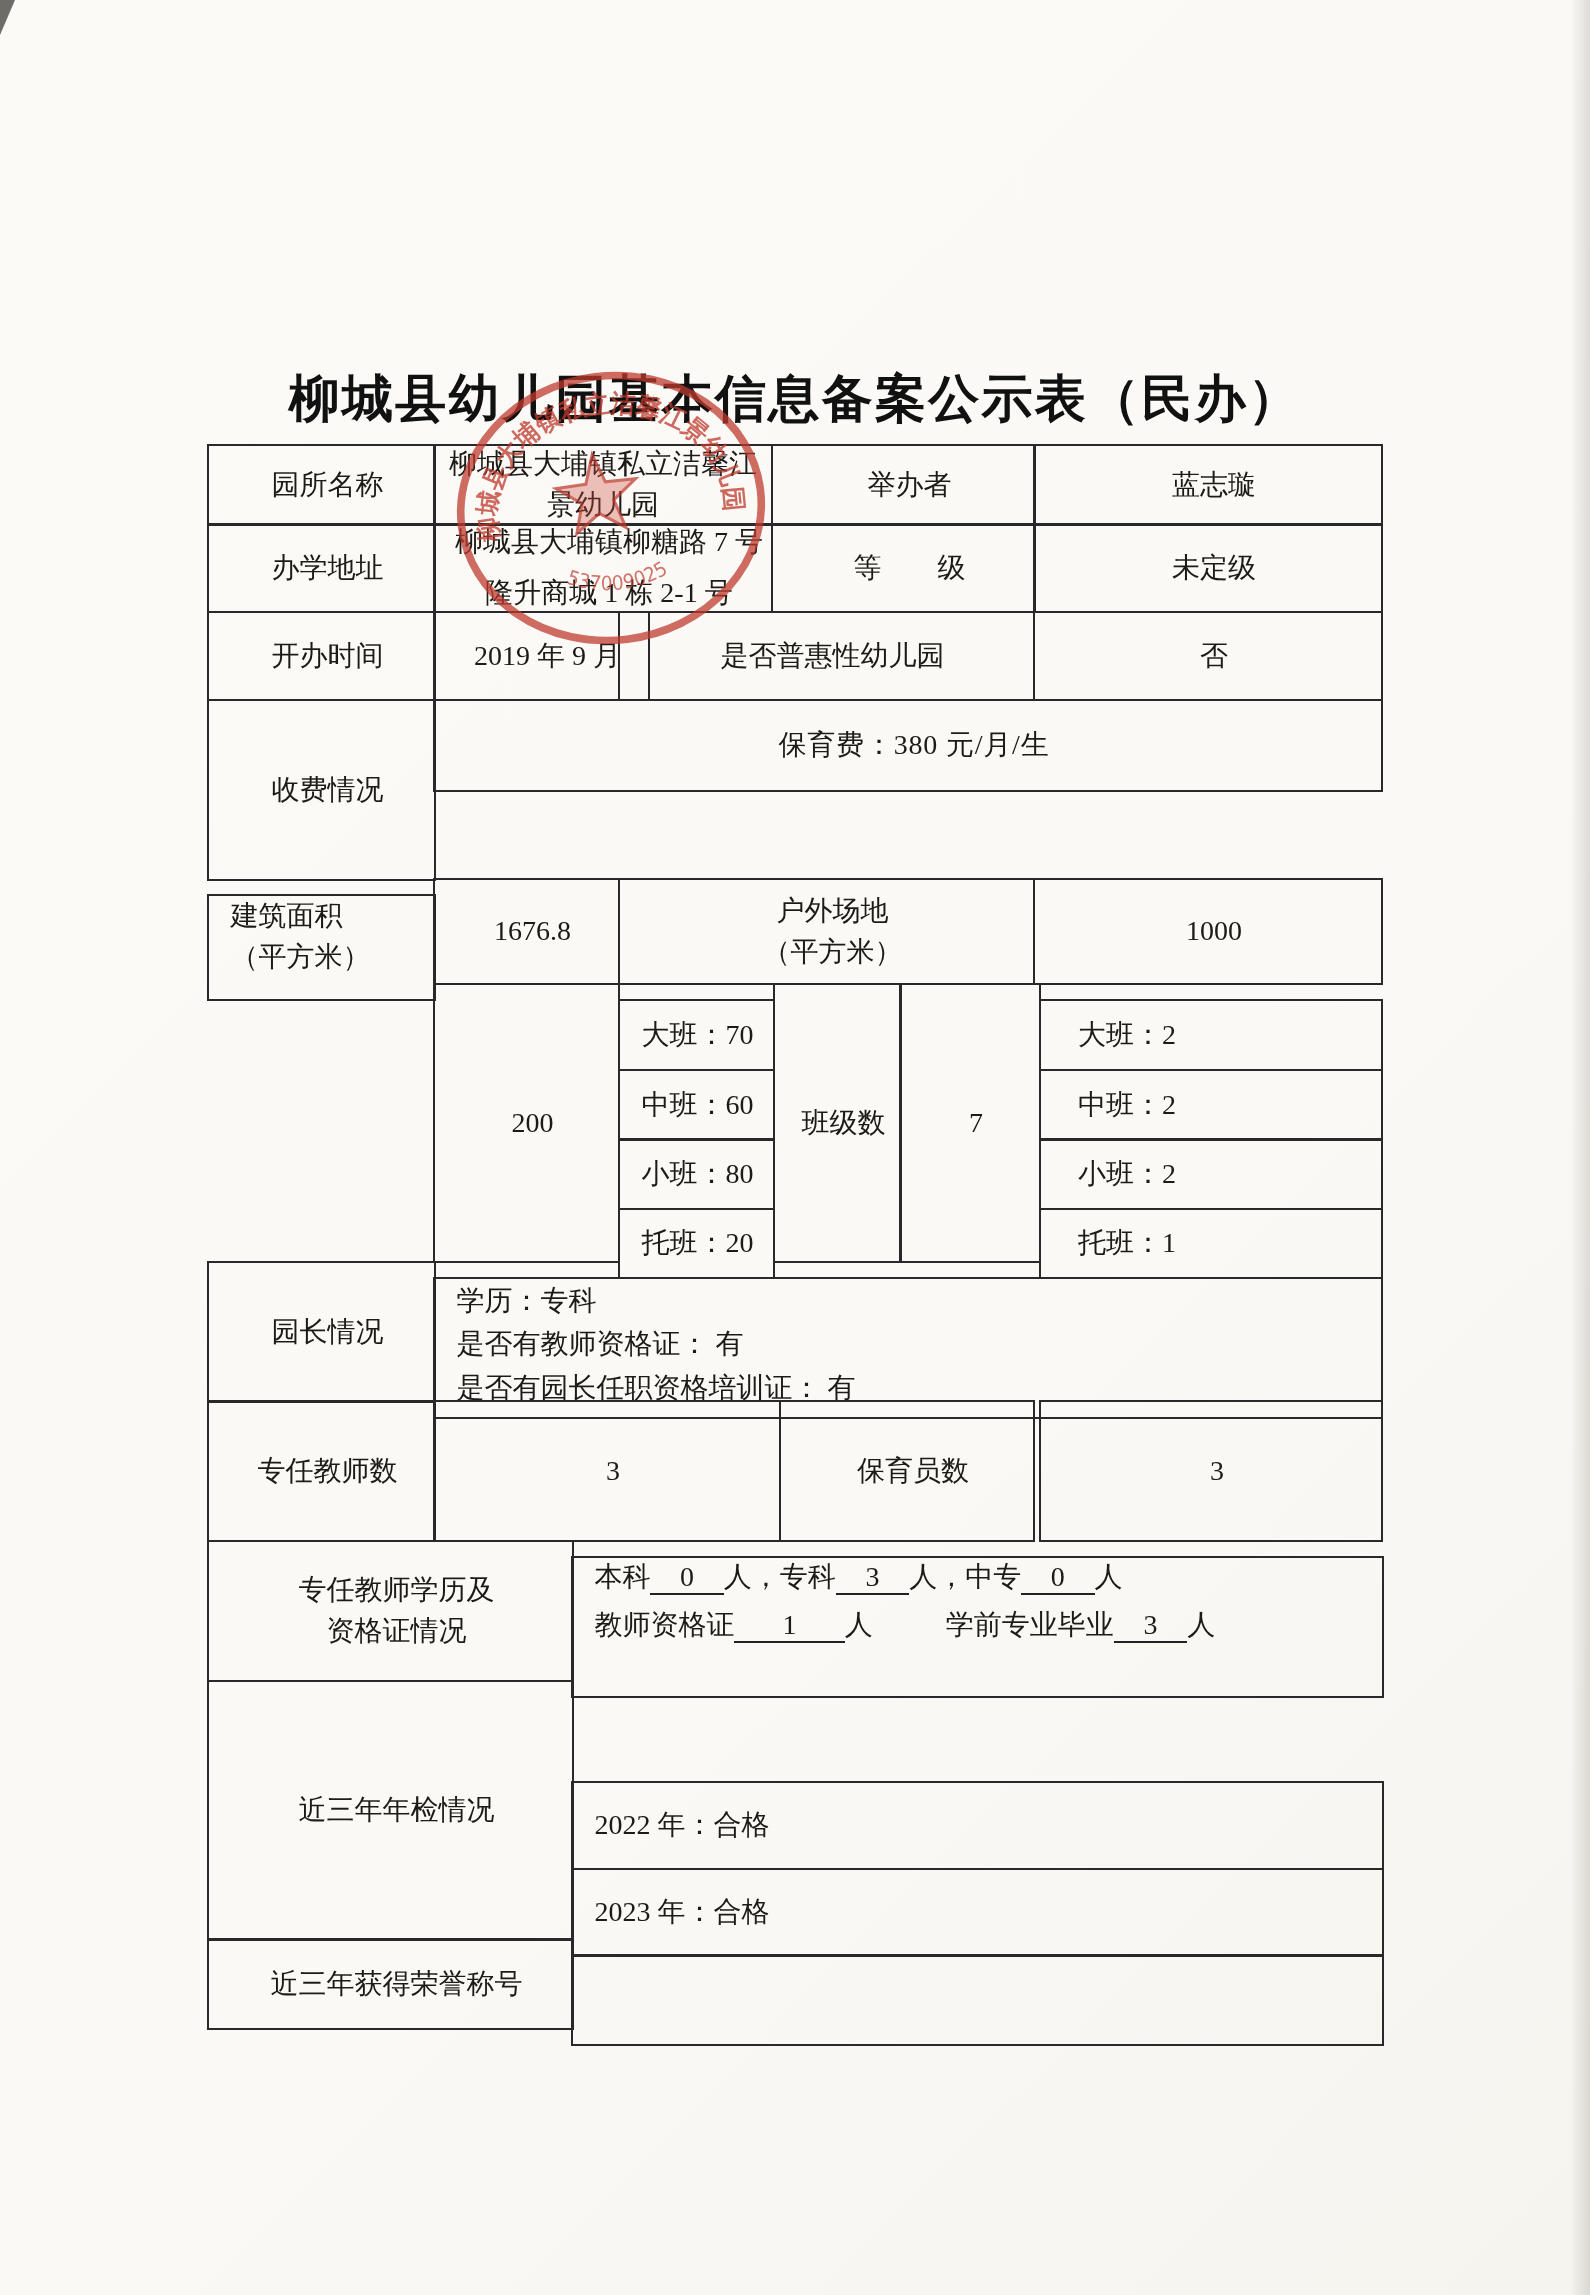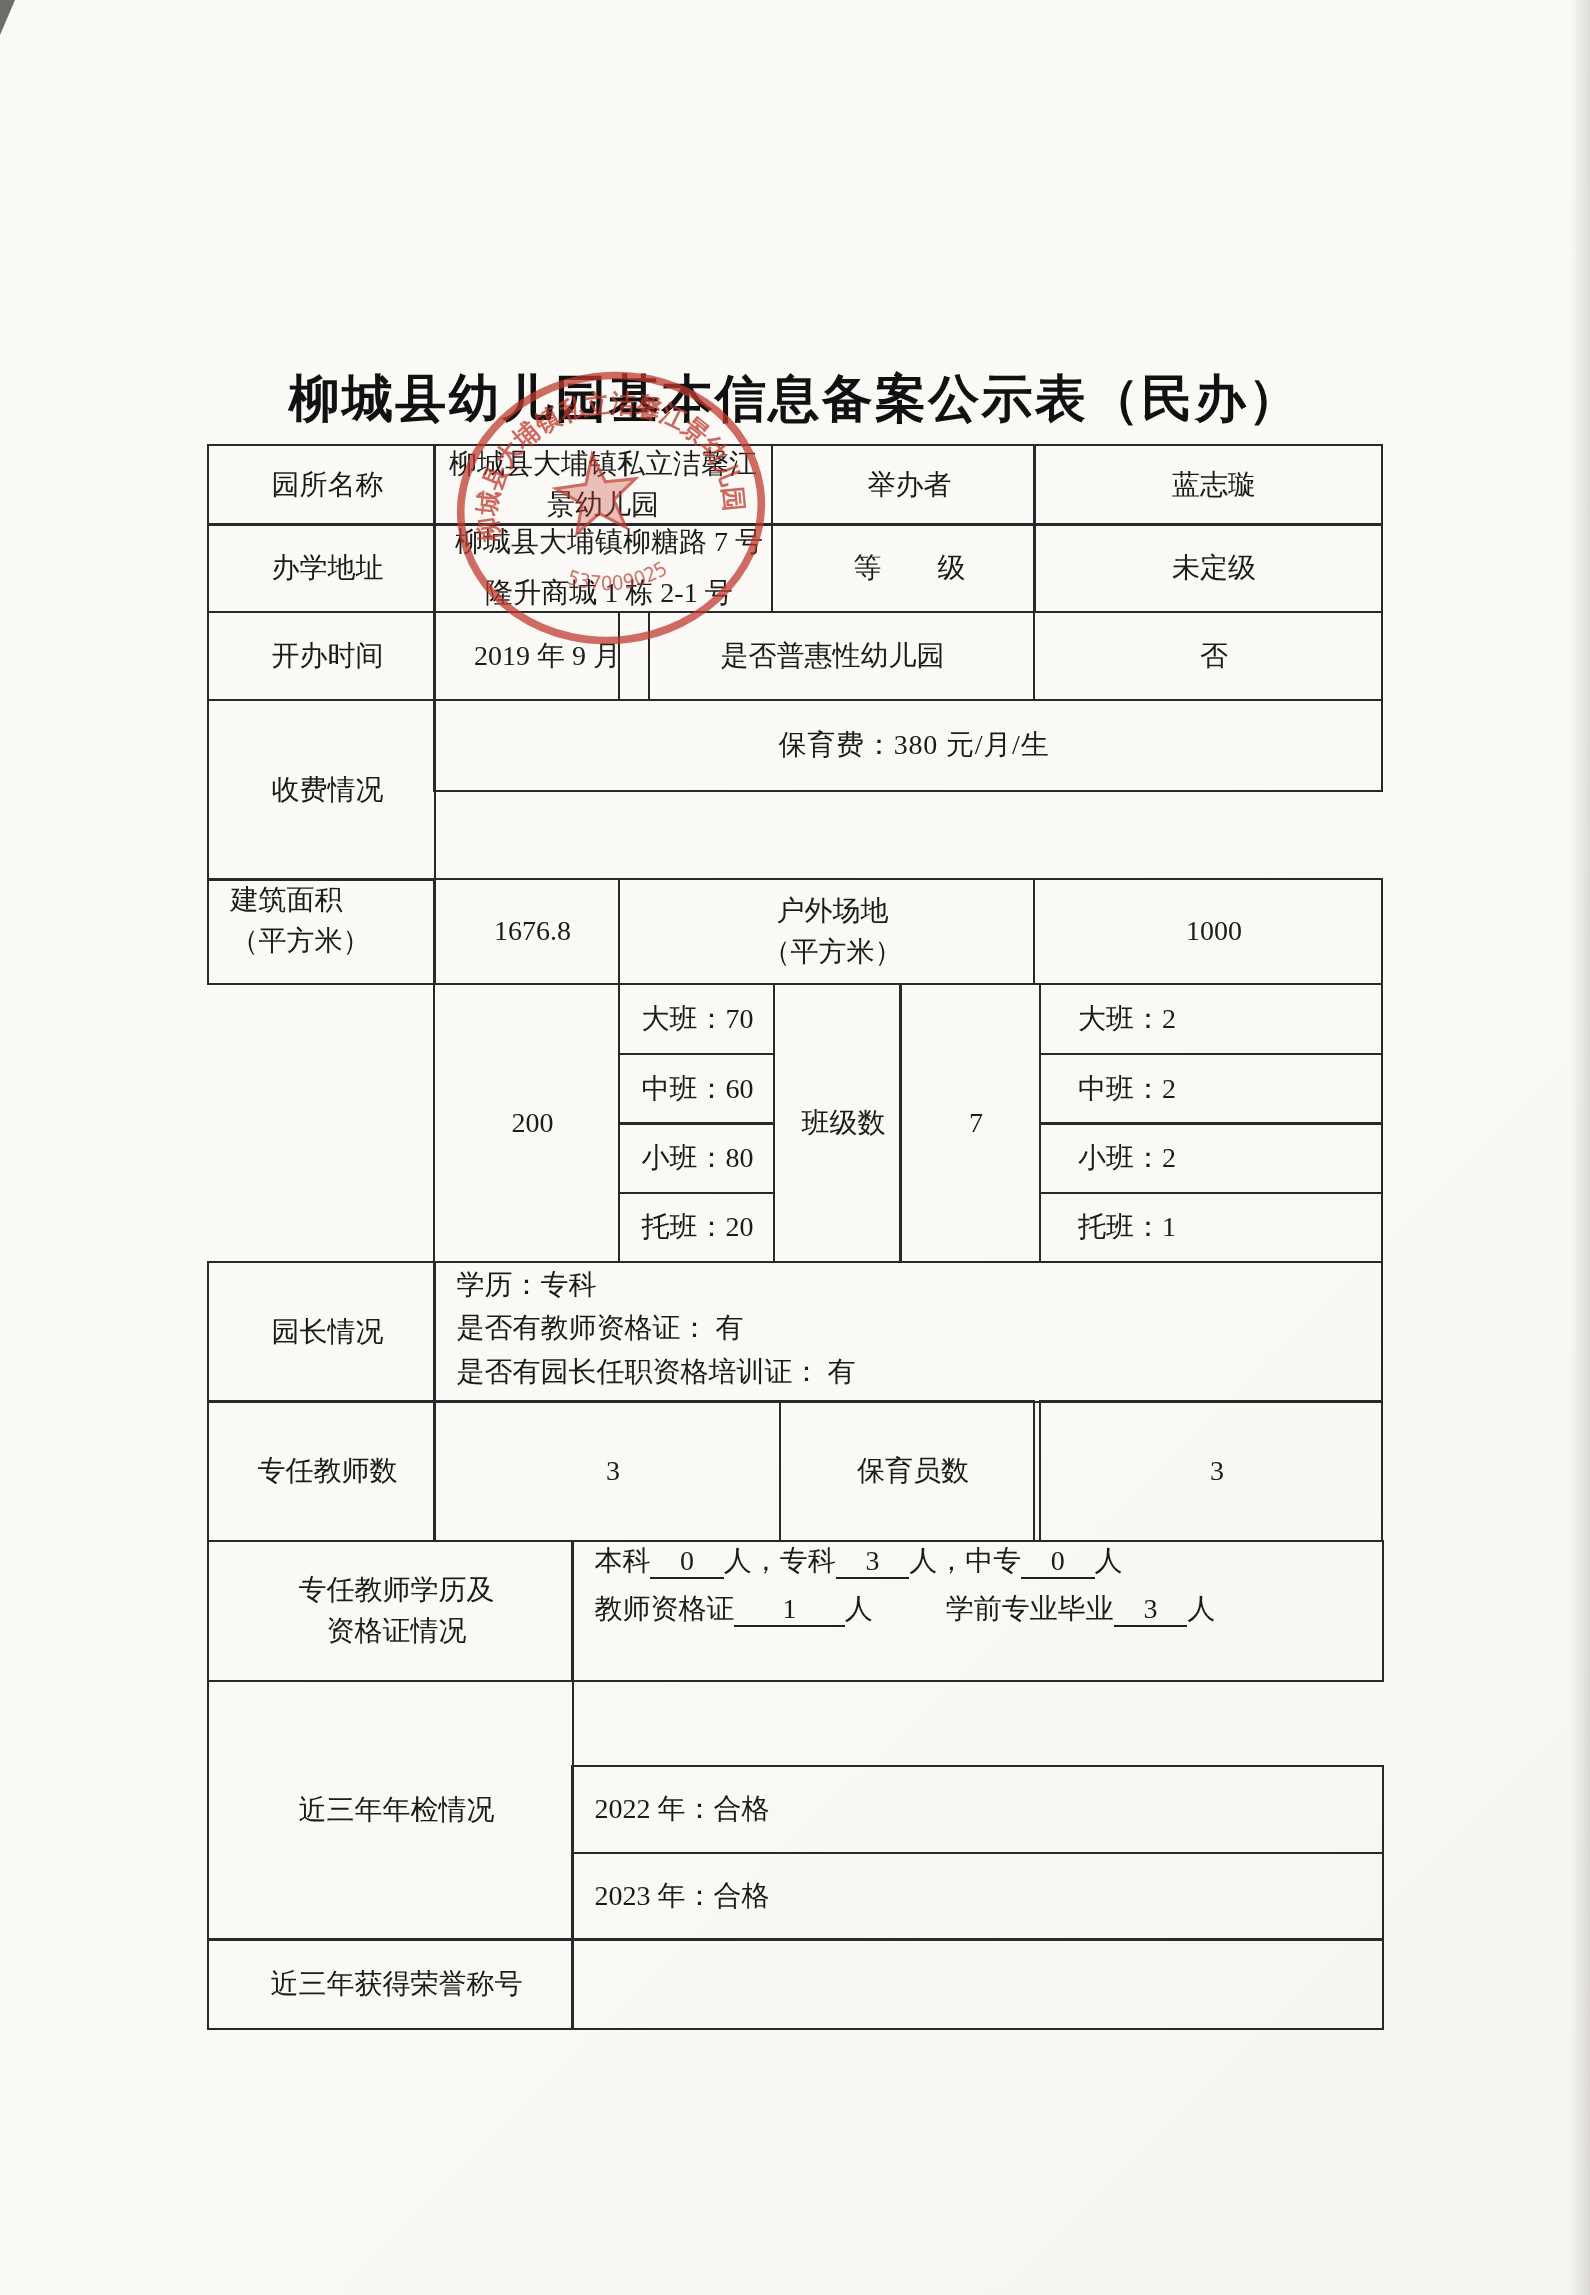--- a/index.html
+++ b/index.html
@@ -27,21 +27,21 @@
     text-align:center;
     font-family:Liberation Serif, serif;
     font-weight:700;font-size:51px;letter-spacing:2.3px;color:#111;margin-top:45px;
   }
   .cell{
     position:absolute;box-sizing:border-box;
     border:2.3px solid #29292b;
     display:flex;align-items:center;justify-content:center;
     text-align:center;font-size:28px;color:#1c1b18;line-height:1.45;padding-left:12px;
   }
-  .cell.left{justify-content:flex-start;text-align:left;padding-left:21.4px;padding-right:7px;}
+  .cell.left{justify-content:flex-start;text-align:left;padding-left:21.4px;padding-right:7px;margin-top:16px;}
   .cell.col{flex-direction:column;}
   .cell.col.left{align-items:flex-start;}
   .gapline{margin-top:10.7px;}
   .u{
     display:inline-block;min-width:55px;text-align:center;
     border-bottom:2.3px solid #222;padding:0 9.2px;line-height:1.1;
   }
   .u.wide{min-width:92px;}
   .hspace{display:inline-block;width:73px;}
   .fee-line{letter-spacing:0.8px;}

